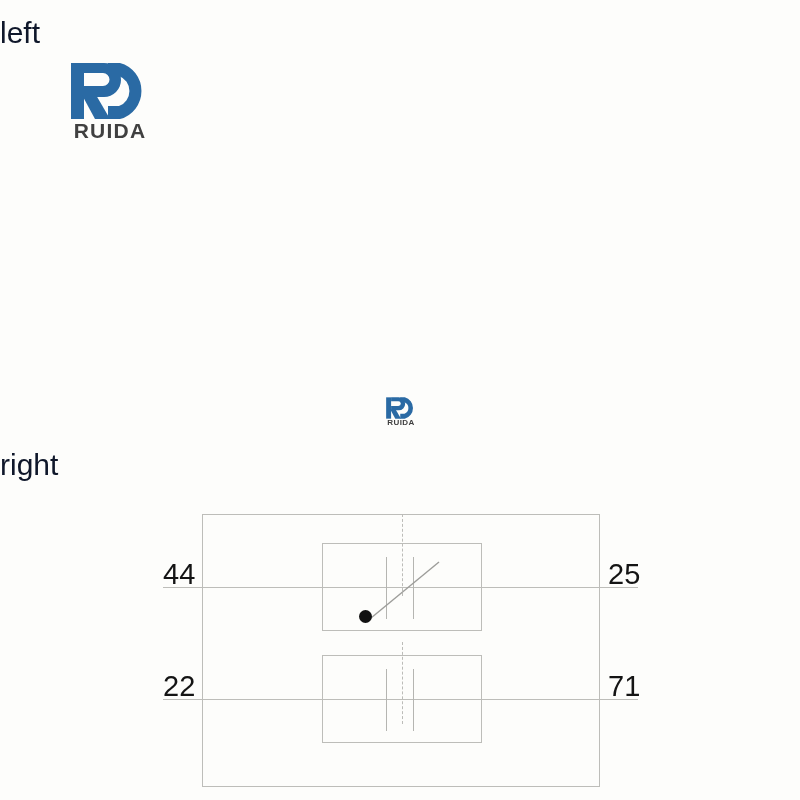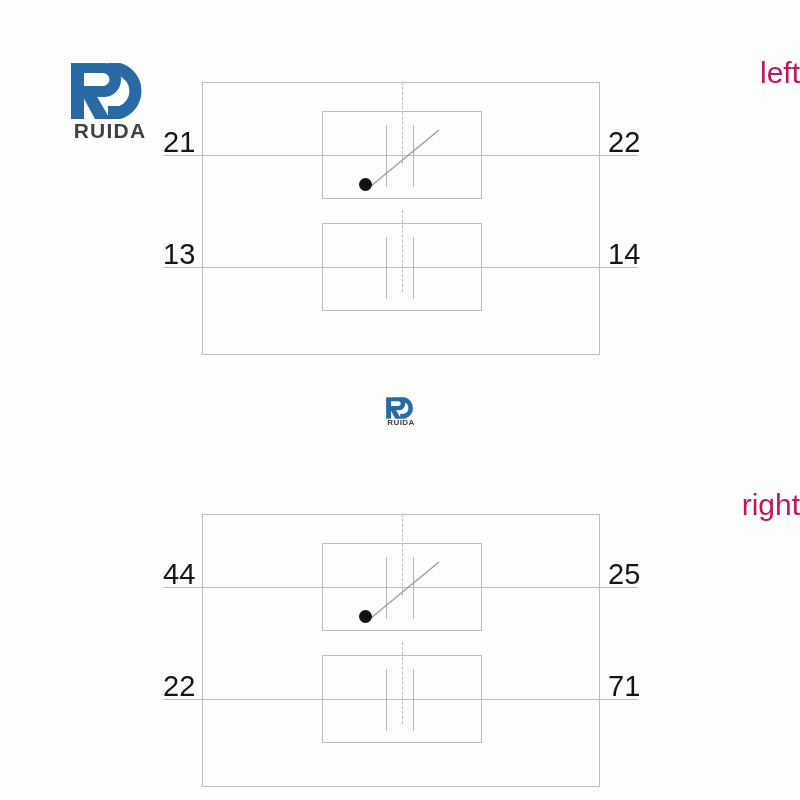--- a/index.html
+++ b/index.html
@@ -66,26 +66,25 @@
     width: 38px;
     font-size: 8px;
     letter-spacing: 0.4px;
   }
 
   
   .diagram-title {
     position: absolute;
     width: 800px;
     left: 0;
-    text-align: right;
+    text-align: left;
     font-family: "Liberation Sans", sans-serif;
     font-size: 30px;
-    color: #be185d;
+    color: #0f172a;
     line-height: 1;
-    margin-top: 40px;
   }
   #title-left  { top: 18px; }
   #title-right { top: 450px; }
 
   
   .diagram {
     position: absolute;
     left: 0;
     width: 800px;
   }
@@ -200,49 +199,20 @@
         <path d="M40 3 h12 a29 29 0 0 1 0 56 h-12 v-13 h11 a16 16 0 0 0 0 -30 h-11 z"></path>
 
         <path d="M52 18 a13 13 0 0 1 0 26 a13 13 0 0 0 0 -26 z" fill="#2a6aa4"></path>
       </g>
     </svg>
     <div class="brand-word">RUIDA</div>
   </div>
 
   <div class="diagram-title" id="title-left">left</div>
 
-  <div class="diagram" id="diagram-left">
-
-    <div class="enclosure"></div>
-
-    <div class="actuator seg-top"></div>
-    <div class="actuator seg-mid"></div>
-
-    <div class="wire upper"></div>
-    <div class="wire lower"></div>
-
-    <div class="contact-box nc">
-      <div class="contact-bar bar-a"></div>
-      <div class="contact-bar bar-b"></div>
-      <svg class="blade" viewBox="0 0 80 64">
-        <line x1="6" y1="62" x2="74" y2="6"></line>
-      </svg>
-      <div class="pivot-dot"></div>
-    </div>
-
-    <div class="contact-box no">
-      <div class="contact-bar bar-a"></div>
-      <div class="contact-bar bar-b"></div>
-    </div>
-
-    <div class="terminal-label left-side row-upper">21</div>
-    <div class="terminal-label right-side row-upper">22</div>
-    <div class="terminal-label left-side row-lower">13</div>
-    <div class="terminal-label right-side row-lower">14</div>
-  </div>
 
   <div class="brand small">
     <svg class="brand-mark" viewBox="0 0 84 62">
       <g fill="#2a6aa4">
         <rect x="3" y="3" width="13" height="56"></rect>
         <path d="M16 3 h20 a17 17 0 0 1 0 34 h-20 v-11 h19 a6.5 6.5 0 0 0 0-13 h-19 z"></path>
         <path d="M28 35 l14 24 h-15 l-13 -24 z"></path>
         <path d="M40 3 h12 a29 29 0 0 1 0 56 h-12 v-13 h11 a16 16 0 0 0 0 -30 h-11 z"></path>
       </g>
     </svg>

